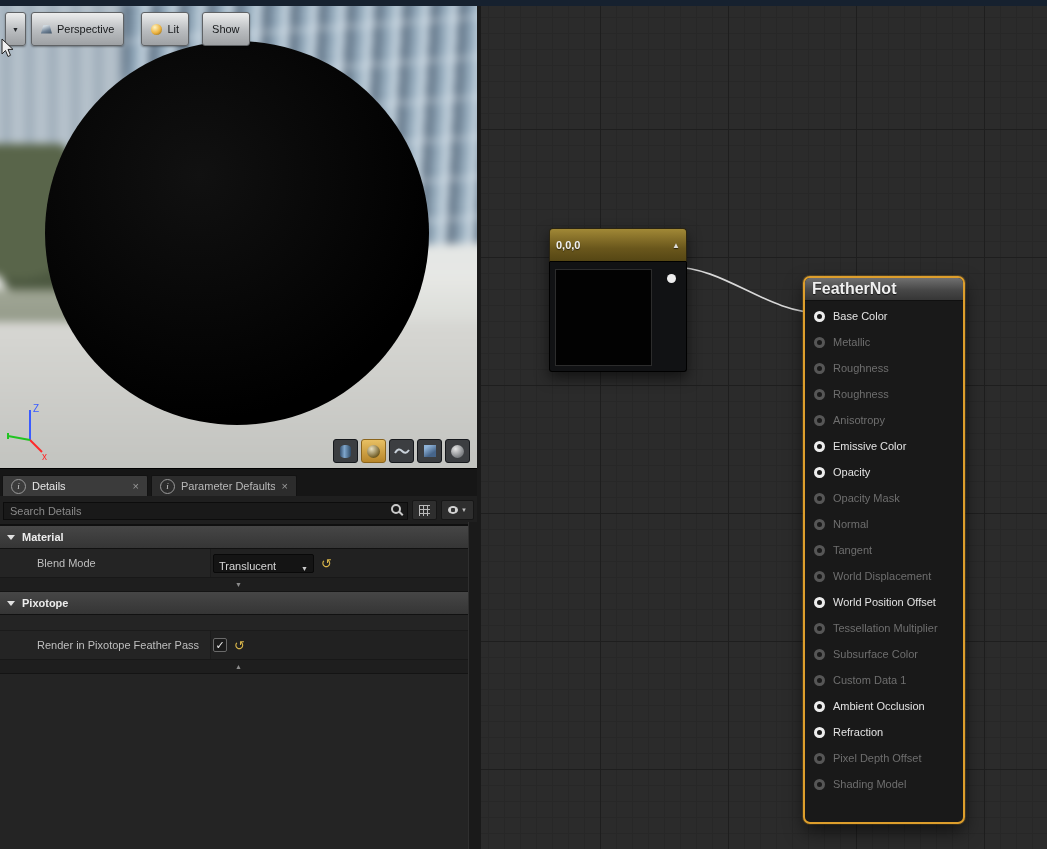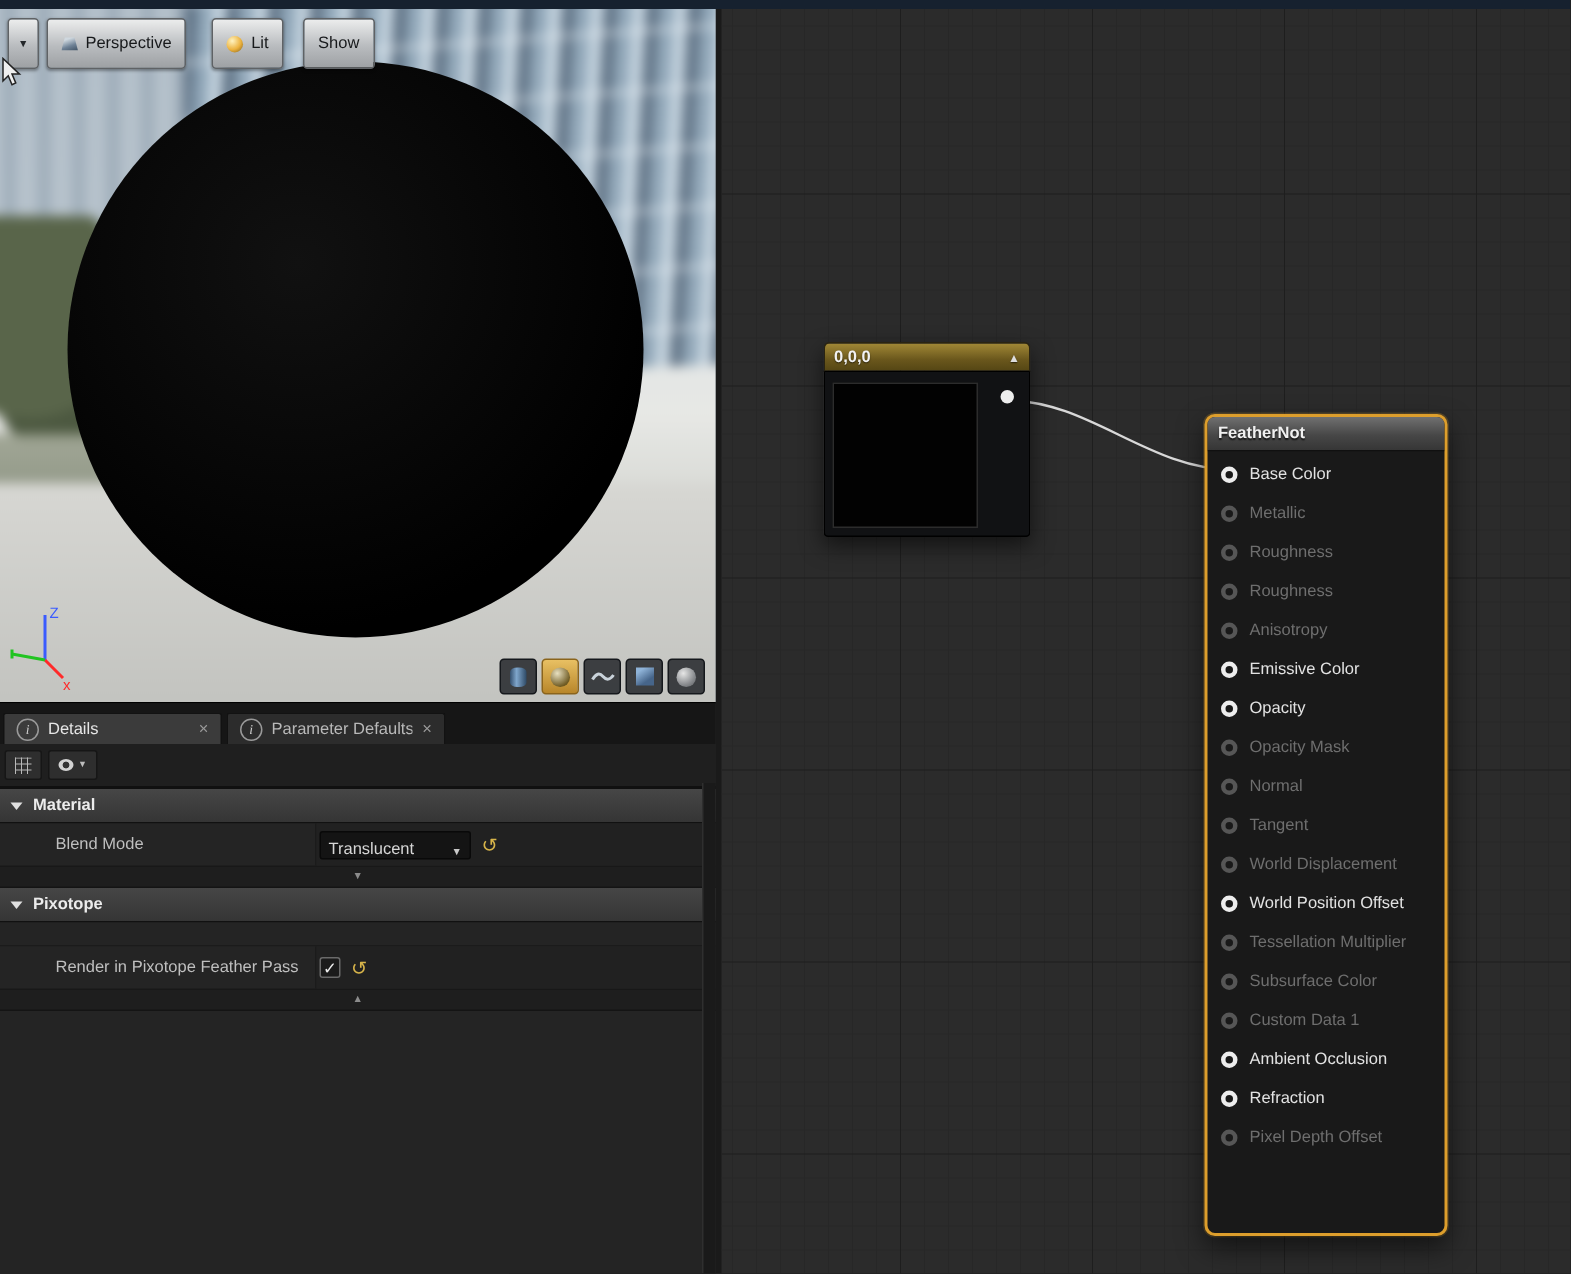--- a/index.html
+++ b/index.html
@@ -120,36 +120,36 @@
       linear-gradient(#1e1e1e 1px,transparent 1px),
       linear-gradient(90deg,#1e1e1e 1px,transparent 1px),
       linear-gradient(#272727 1px,transparent 1px),
       linear-gradient(90deg,#272727 1px,transparent 1px);
     background-size:128px 128px,128px 128px,16px 16px,16px 16px;
     background-position:-9px -5px}
   .wire-svg{position:absolute;left:0;top:0;pointer-events:none;z-index:2}
 
   .const-node{position:absolute;left:68px;top:222px;width:138px;z-index:3;
     box-shadow:0 6px 14px rgba(0,0,0,.55);border-radius:5px 5px 3px 3px}
-  .const-title{height:20px;box-sizing:border-box;display:flex;align-items:center;padding:0 6px;
+  .const-title{height:34px;box-sizing:border-box;display:flex;align-items:center;padding:0 6px;
     background:linear-gradient(#a18836,#6a571c 60%,#554614);
     border:1px solid #2a2412;border-bottom-color:#000;border-radius:4px 4px 0 0;
     color:#f2f2f2;font-size:11px;font-weight:bold;text-shadow:0 1px 1px rgba(0,0,0,.6)}
   .const-collapse{margin-left:auto;font-size:8px;color:#ddd;cursor:pointer}
   .const-body{height:110px;background:#111214;border:1px solid #000;border-top:none;position:relative;
     border-radius:0 0 3px 3px;box-sizing:border-box}
   .const-preview{position:absolute;left:5px;top:7px;width:95px;height:95px;background:#020202;border:1px solid #2c2c2c}
   .out-pin{position:absolute;left:117px;top:12px;width:9px;height:9px;border-radius:50%;background:#ededed;cursor:crosshair}
 
   .result-node{position:absolute;left:322px;top:270px;width:162px;height:548px;box-sizing:border-box;z-index:3;
     background:#191919;border:2px solid #dd9e2c;border-radius:7px;
     box-shadow:0 8px 18px rgba(0,0,0,.55),0 0 0 1px rgba(221,158,44,.25)}
   .result-title{height:22px;display:flex;align-items:center;padding:0 7px;
     background:linear-gradient(#707070,#474747 55%,#363636);border-bottom:1px solid #101010;
-    border-radius:5px 5px 0 0;color:#f0f0f0;font-size:11px;font-weight:bold;text-shadow:0 1px 1px rgba(0,0,0,.7)}
+    border-radius:5px 5px 0 0;color:#f0f0f0;font-size:16px;font-weight:bold;text-shadow:0 1px 1px rgba(0,0,0,.7)}
   .pins{padding:2px 0 0 9px}
   .pin-row{height:26px;display:flex;align-items:center;gap:8px}
   .pin-ic{width:5px;height:5px;border:3px solid #565656;border-radius:50%;flex:none;cursor:crosshair}
   .pin-row.active .pin-ic{border-color:#ededed}
   .pin-lb{font-size:11px;color:#6e6e6e;white-space:nowrap}
   .pin-row.active .pin-lb{color:#e2e2e2}
 </style>
 </head>
 <body>
 
@@ -228,20 +228,24 @@
         <span class="tab-close">×</span>
       </div>
       <div class="tab">
         <span class="info-i">i</span>
         <span class="tab-label">Parameter Defaults</span>
         <span class="tab-close">×</span>
       </div>
     </div>
 
     <div class="searchrow">
+      <div class="searchbox">
+        <input placeholder="Search Details" style="">
+        <span class="mag"></span>
+      </div>
       <button class="mini-btn grid">
         <span class="ic-grid"></span>
       </button>
       <button class="mini-btn eye">
         <span class="ic-eye"></span>
         <span class="mini-caret">▼</span>
       </button>
     </div>
 
     <div class="sect-header">
@@ -374,15 +378,19 @@
           <span class="pin-lb">Ambient Occlusion</span>
         </div>
         <div class="pin-row active">
           <span class="pin-ic"></span>
           <span class="pin-lb">Refraction</span>
         </div>
         <div class="pin-row">
           <span class="pin-ic"></span>
           <span class="pin-lb">Pixel Depth Offset</span>
         </div>
+        <div class="pin-row">
+          <span class="pin-ic"></span>
+          <span class="pin-lb">Shading Model</span>
+        </div>
       </div>
   </div>
 </div>
 
 </body></html>

